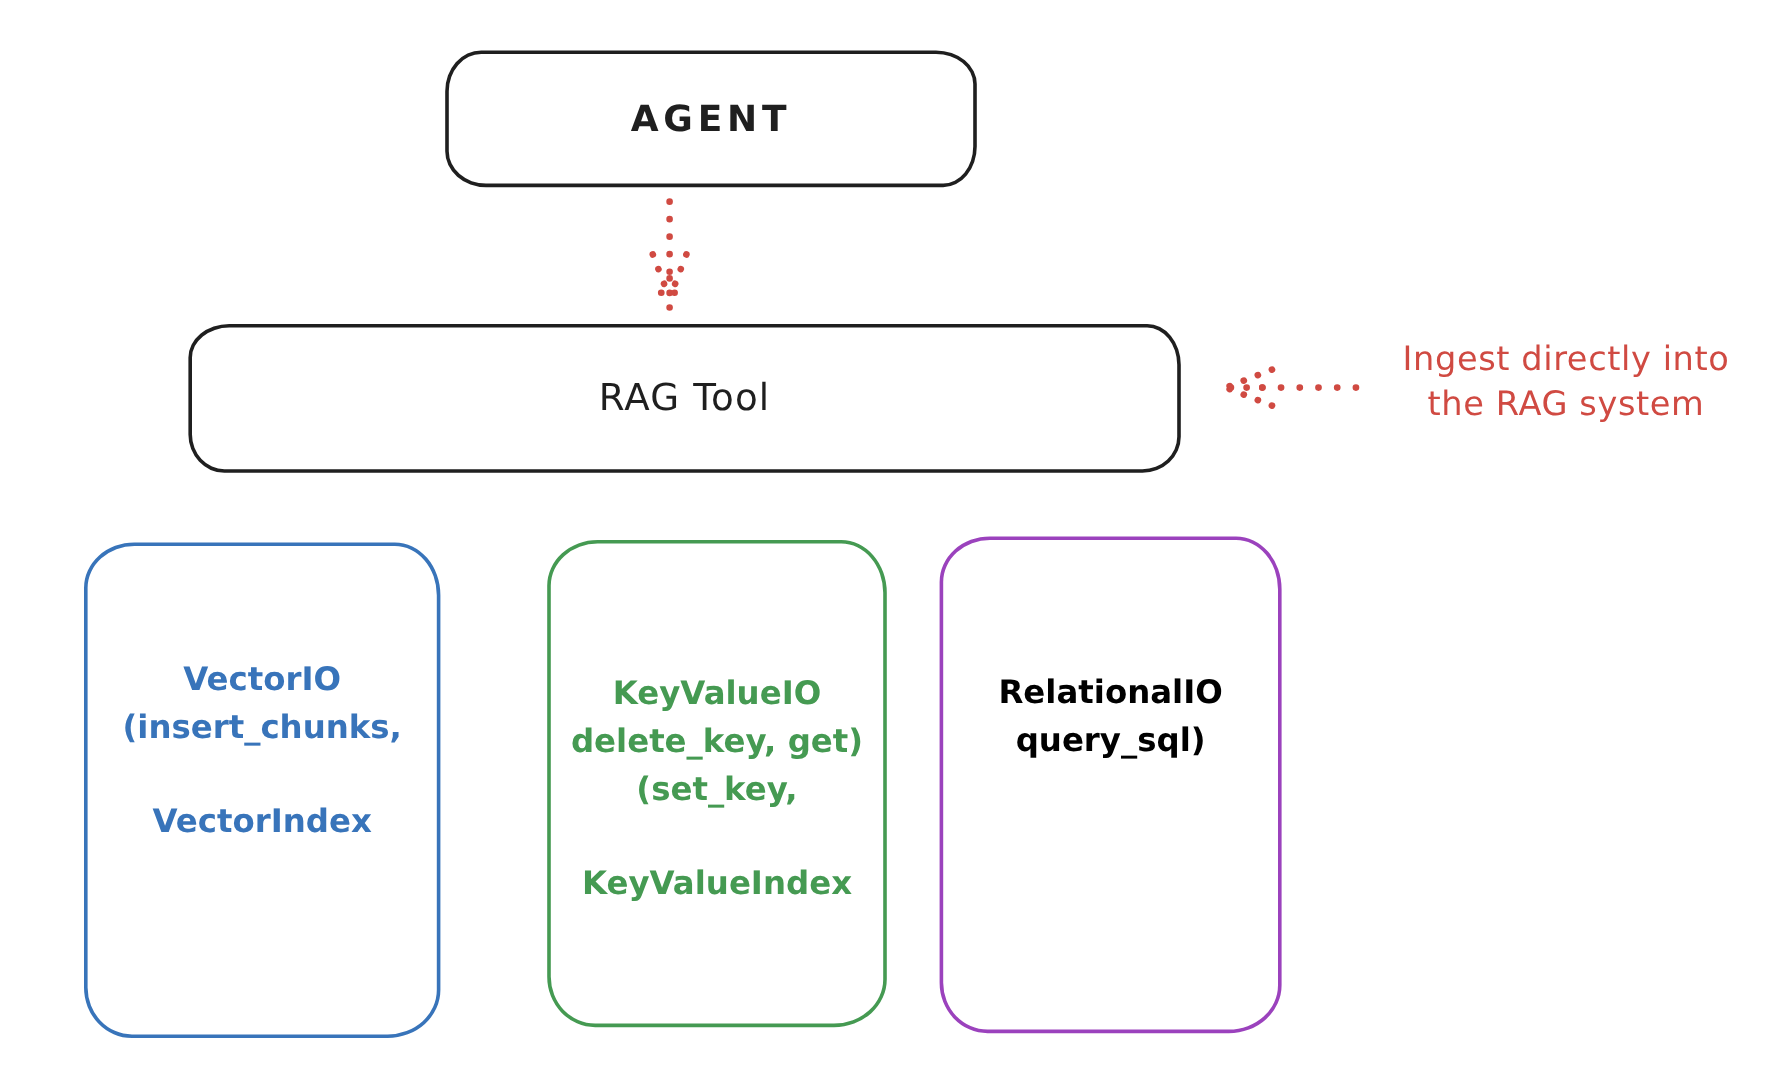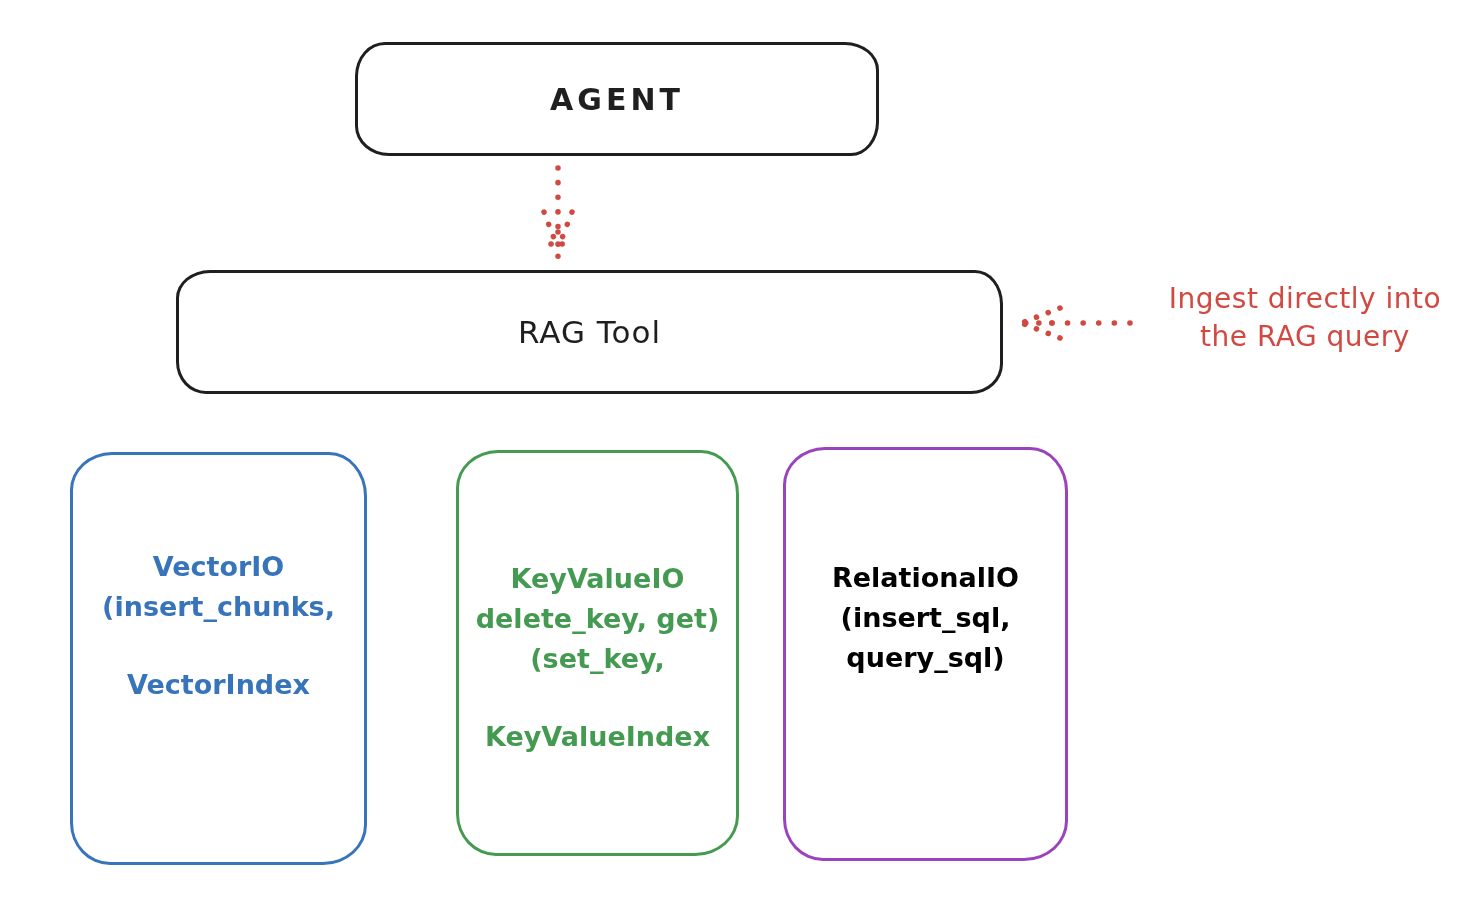--- a/index.html
+++ b/index.html
@@ -15,29 +15,28 @@
 
   
   .node {
     position: absolute;
     border: 3px solid #1f1f1f;
     border-radius: 30px 34px 28px 34px / 34px 28px 34px 30px;
     display: flex; align-items: center; justify-content: center;
     background: #ffffff;
   }
   .node-agent {
-    left: 355px; top: 42px; width: 524px; height: 114px;
+    left: 371px; top: 42px; width: 443px; height: 114px;
   }
   .node-agent span {
     font-size: 30px; font-weight: 600; letter-spacing: 4px;
   }
   .node-rag {
     left: 157px; top: 270px; width: 827px; height: 124px;
     border-radius: 34px 28px 32px 30px / 28px 34px 30px 32px;
-    margin-left: 19px;
   }
   .node-rag span {
     font-size: 31px; font-weight: 500; letter-spacing: 1px;
   }
 
   .arrow-svg { position: absolute; }
   .arrow-down { left: 536px; top: 160px; }
   .arrow-left { left: 1014px; top: 298px; }
 
   .annotation {
@@ -102,35 +101,34 @@
     <g stroke="#d04a42" stroke-width="5.5" stroke-linecap="round" fill="none">
       <path d="M116 25 L36 25" stroke-dasharray="0.1 15.5"></path>
       <path d="M46 10 L10 24" stroke-dasharray="0.1 12.5"></path>
       <path d="M46 40 L10 26" stroke-dasharray="0.1 12.5"></path>
       <path d="M38 25 L11 25" stroke-dasharray="0.1 13"></path>
     </g>
   </svg>
 
   <div class="annotation">
     <div>Ingest directly into</div>
-    <div>the RAG query</div>
+    <div>the RAG system</div>
   </div>
 
   <div class="backend backend-vector">
     <div>VectorIO</div>
     <div>(insert_chunks,</div>
     <div class="idx">VectorIndex</div>
   </div>
 
   <div class="backend backend-keyvalue">
     <div>KeyValueIO</div>
     <div>delete_key, get)</div>
     <div>(set_key,</div>
     <div class="idx">KeyValueIndex</div>
   </div>
 
   <div class="backend backend-relational">
     <div>RelationalIO</div>
-    <div>(insert_sql,</div>
     <div>query_sql)</div>
   </div>
 
 </div>
 
 </body></html>

